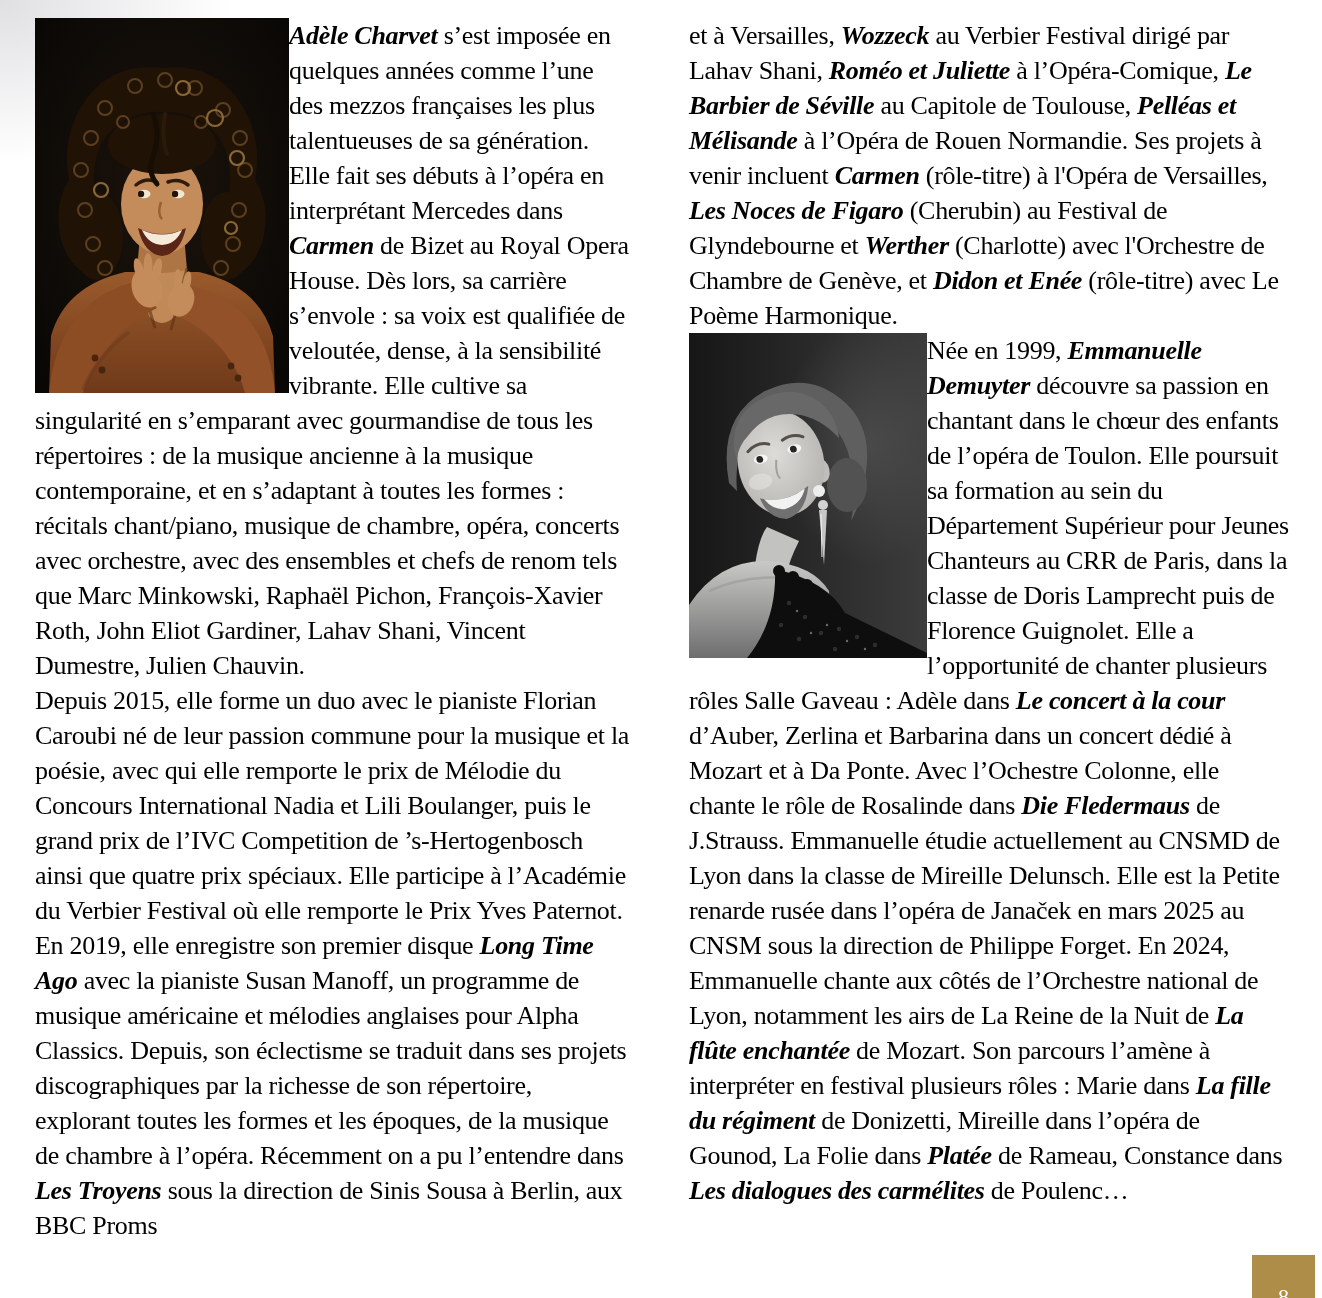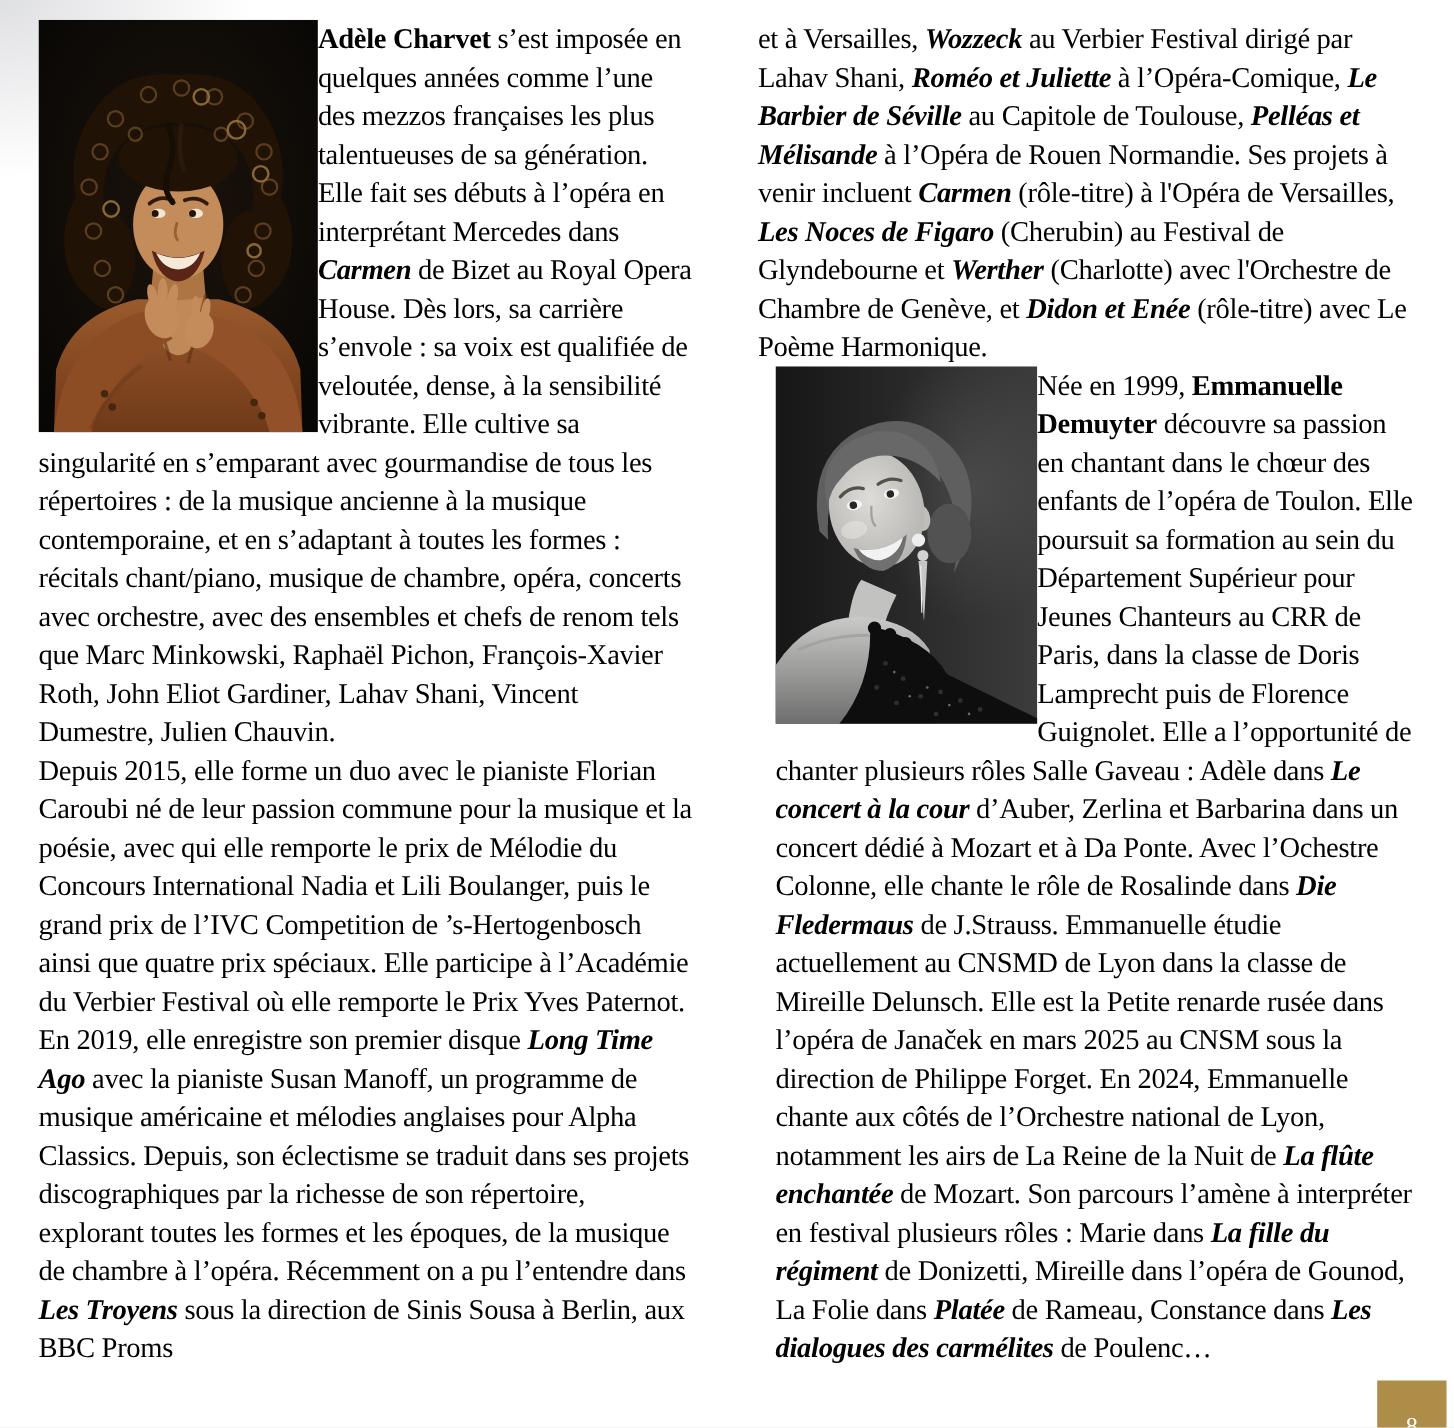--- a/index.html
+++ b/index.html
@@ -17,27 +17,27 @@
     pointer-events:none;
   }
   .col{
     position:absolute;top:18px;
     font-size:26px;line-height:35px;letter-spacing:-0.3px;
     text-align:left;
   }
   .col-left{left:35px;width:598px;}
   .col-right{left:689px;width:601px;}
   p.bio{margin:0;}
-  .b{font-weight:bold;}
+  .b{font-weight:bold;font-style:italic;}
   .i{font-style:italic;font-weight:bold;}
   figure.photo{margin:0;float:left;}
   .photo-adele{width:254px;height:375px;margin:4px 11px 6px -7px;}
   .photo-emmanuelle{width:238px;height:325px;margin:8px 13px 8px 6px;}
   figure.photo svg{display:block;width:100%;height:100%;}
-  .bio-block{overflow:visible;margin-left:16px;}
+  .bio-block{overflow:visible;}
   .page-number-box{
     position:absolute;left:1252px;top:1255px;width:63px;height:50px;
     background:#ad8d48;
   }
   .page-number-box span{
     position:absolute;left:0;right:0;top:29px;
     text-align:center;color:#ffffff;font-size:22px;
     font-family:"Liberation Serif","DejaVu Serif",serif;
   }
 </style>

